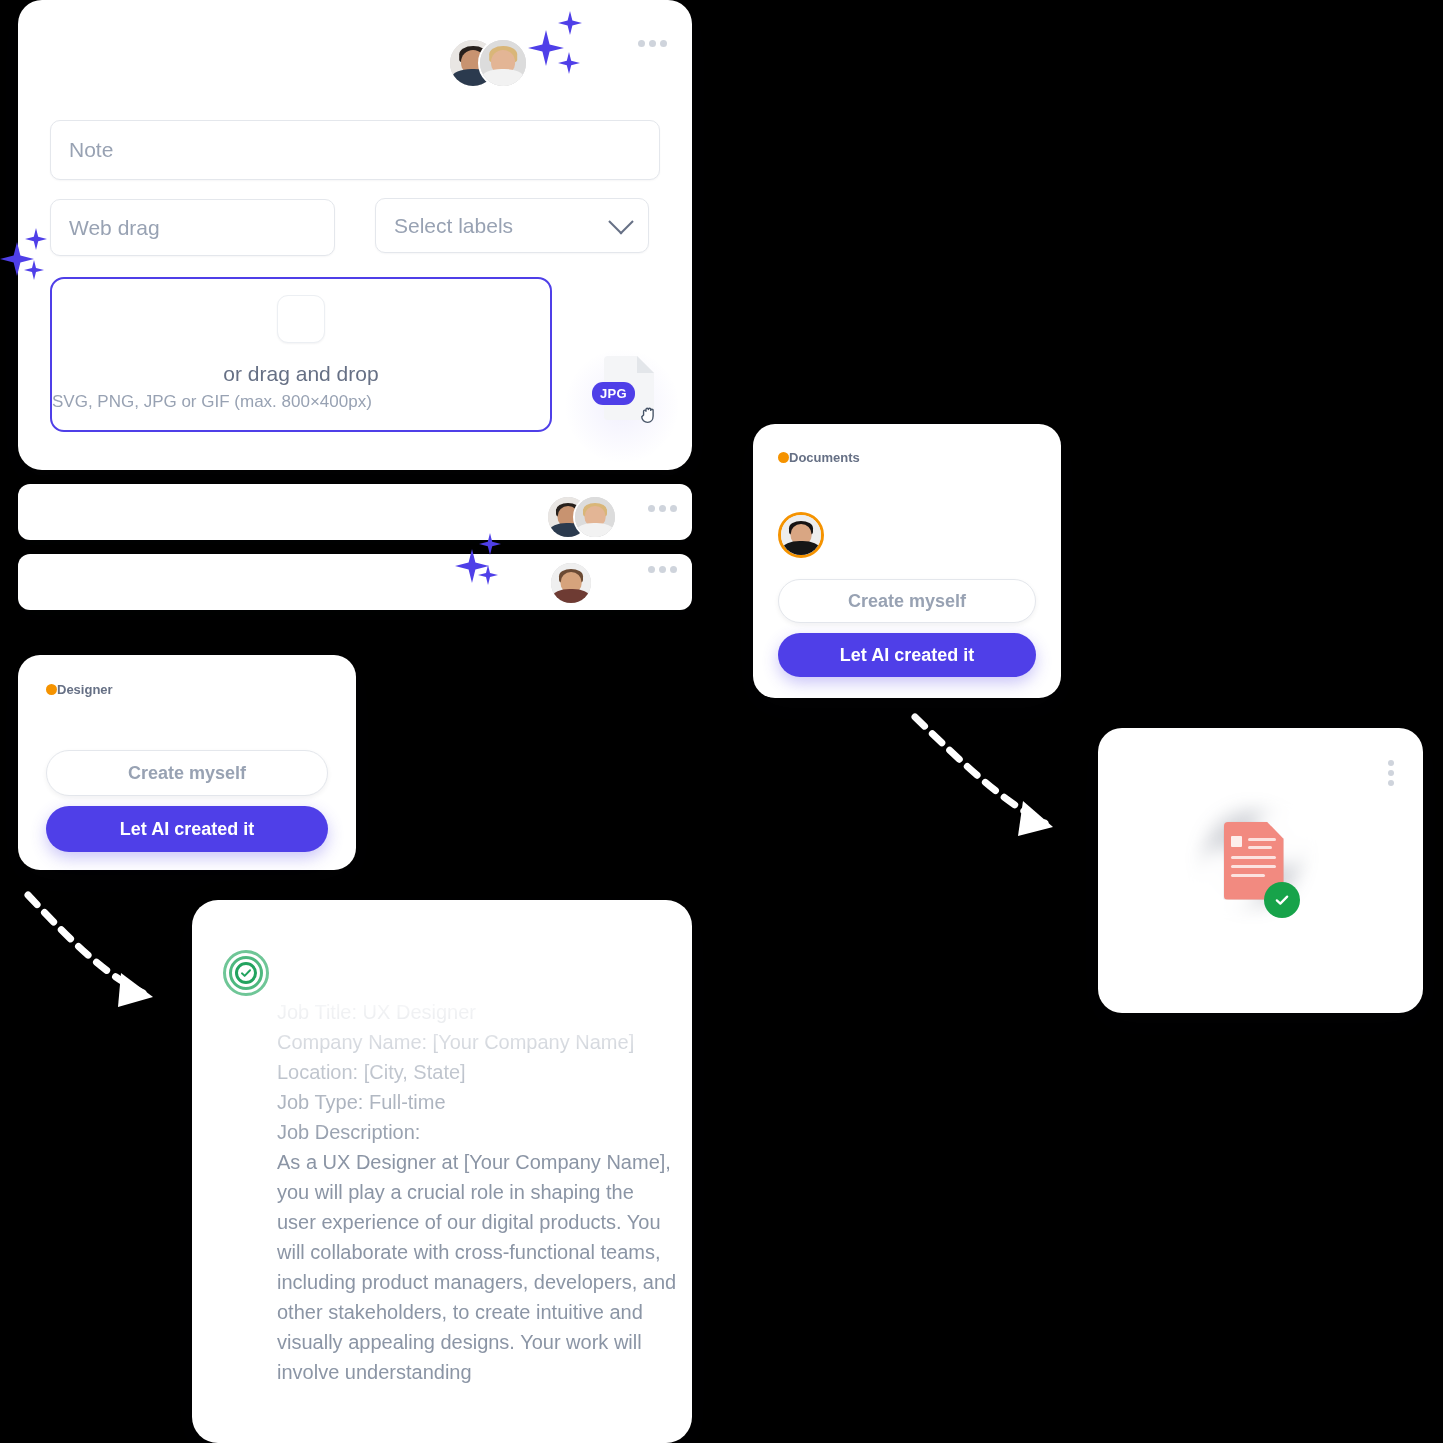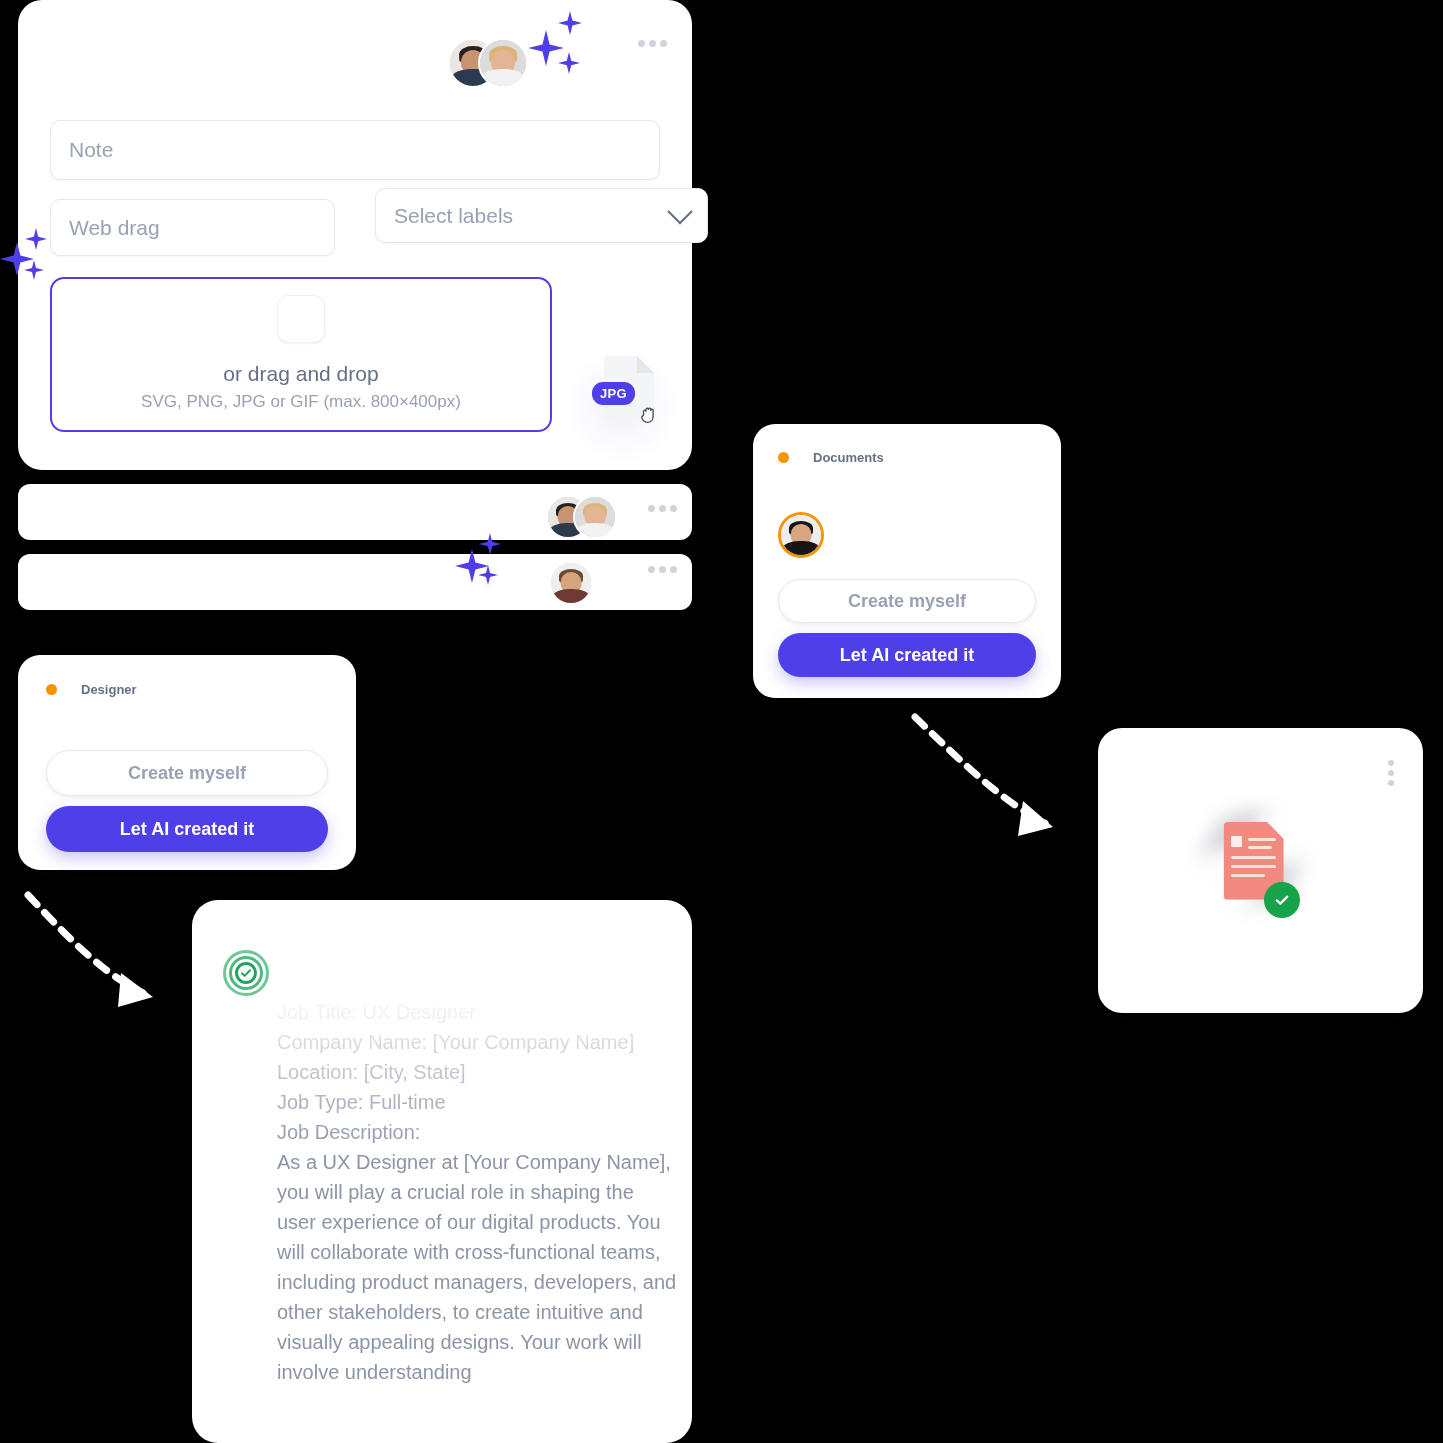--- a/index.html
+++ b/index.html
@@ -103,21 +103,21 @@
     border-radius: 10px;
     background: #ffffff;
     display: flex; align-items: center;
     padding: 0 18px;
     font-size: 21px;
     color: #98a2b3;
     box-shadow: 0 1px 2px rgba(16,24,40,.04);
   }
   #note-field     { left: 32px; top: 120px; width: 610px; height: 60px; }
   #weblink-field  { left: 32px; top: 199px; width: 285px; height: 57px; }
-  #labels-field   { left: 357px; top: 188px; width: 333px; height: 55px; justify-content: space-between; text-align: right; }
+  #labels-field   { left: 357px; top: 198px; width: 274px; height: 55px; justify-content: space-between; text-align: right; }
   .chev {
     width: 18px; height: 18px;
     border-right: 2.5px solid #667085;
     border-bottom: 2.5px solid #667085;
     transform: rotate(45deg) translate(-3px,-3px);
   }
 
   
   #dropzone {
     position: absolute;
@@ -131,21 +131,21 @@
     width: 48px; height: 48px; border-radius: 11px;
     border: 1.5px solid #eceff3; background: #fff;
     box-shadow: 0 1px 2px rgba(16,24,40,.05);
   }
   #drag-label {
     position: absolute; left: 0; right: 0; top: 83px;
     text-align: center; font-size: 21px; color: #667085;
   }
   #formats-label {
     position: absolute; left: 0; right: 0; top: 113px;
-    text-align: center; font-size: 17px; color: #98a2b3;
+    font-size: 17px; color: #98a2b3;
   }
 
   
   #jpg-icon { position: absolute; left: 540px; top: 77px; width: 70px; height: 82px; }
   #jpg-icon .glow {
     position: absolute; left: -30px; top: -10px; width: 120px; height: 120px;
     border-radius: 50%;
     background: radial-gradient(circle, rgba(79,63,232,.08) 0%, rgba(79,63,232,0) 68%);
   }
   #jpg-icon .sheet {
@@ -177,21 +177,21 @@
   }
   #row-1 { top: 484px; }
   #row-2 { top: 554px; }
 
   
   .status-card { padding: 0; }
   #recruiting-card { left: 18px; top: 655px; width: 338px; height: 215px; }
   #documents-card  { left: 753px; top: 424px; width: 308px; height: 274px; }
 
   .status-label {
-    position: absolute; display: flex; align-items: center; gap: 24px;
+    position: absolute; display: flex; align-items: center; gap: 0;
     font-size: 13px; font-weight: bold; color: #667085;
   }
   .status-dot { width: 11px; height: 11px; border-radius: 50%; background: #f59300; display:block; }
 
   .btn-outline {
     position: absolute;
     border: 1.5px solid #e4e7ec; background: #fff;
     border-radius: 28px;
     display: flex; align-items: center; justify-content: center;
     font-size: 18px; font-weight: bold; color: #98a2b3;

